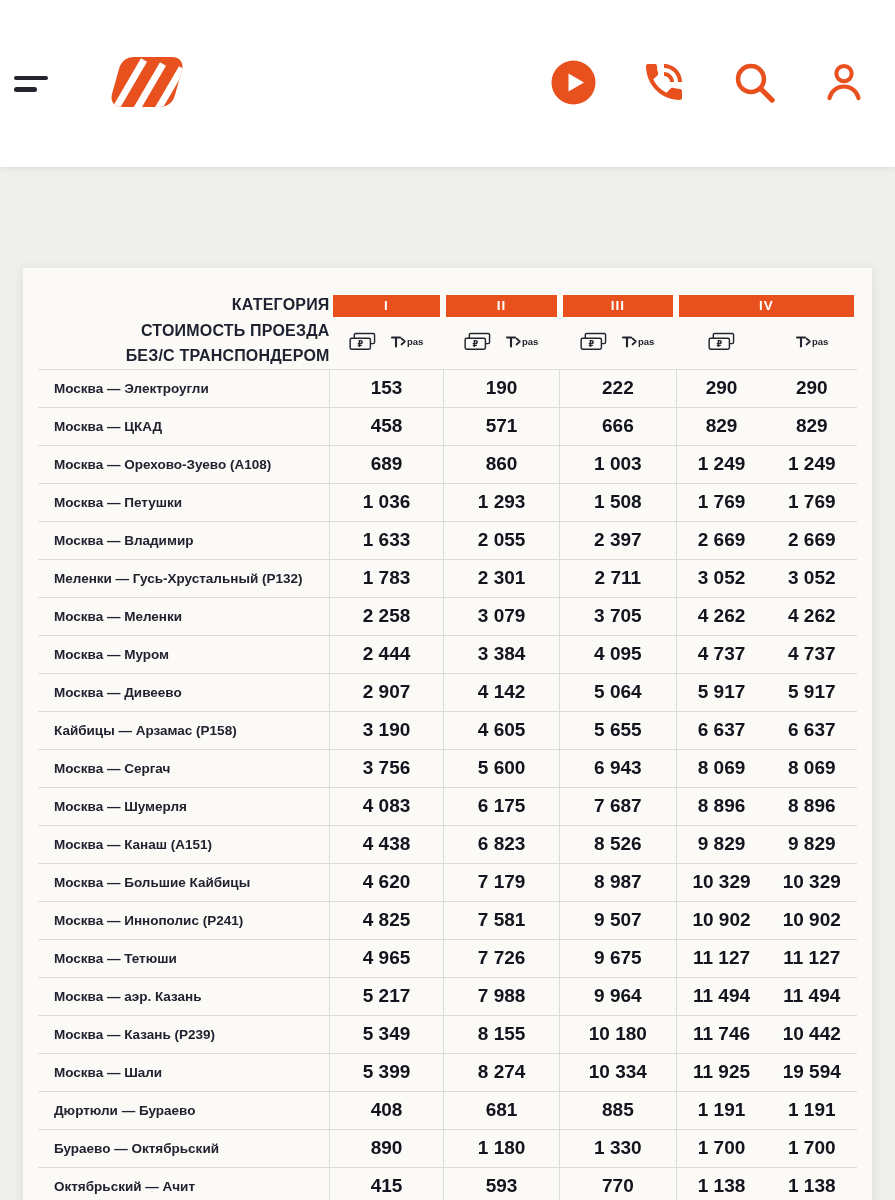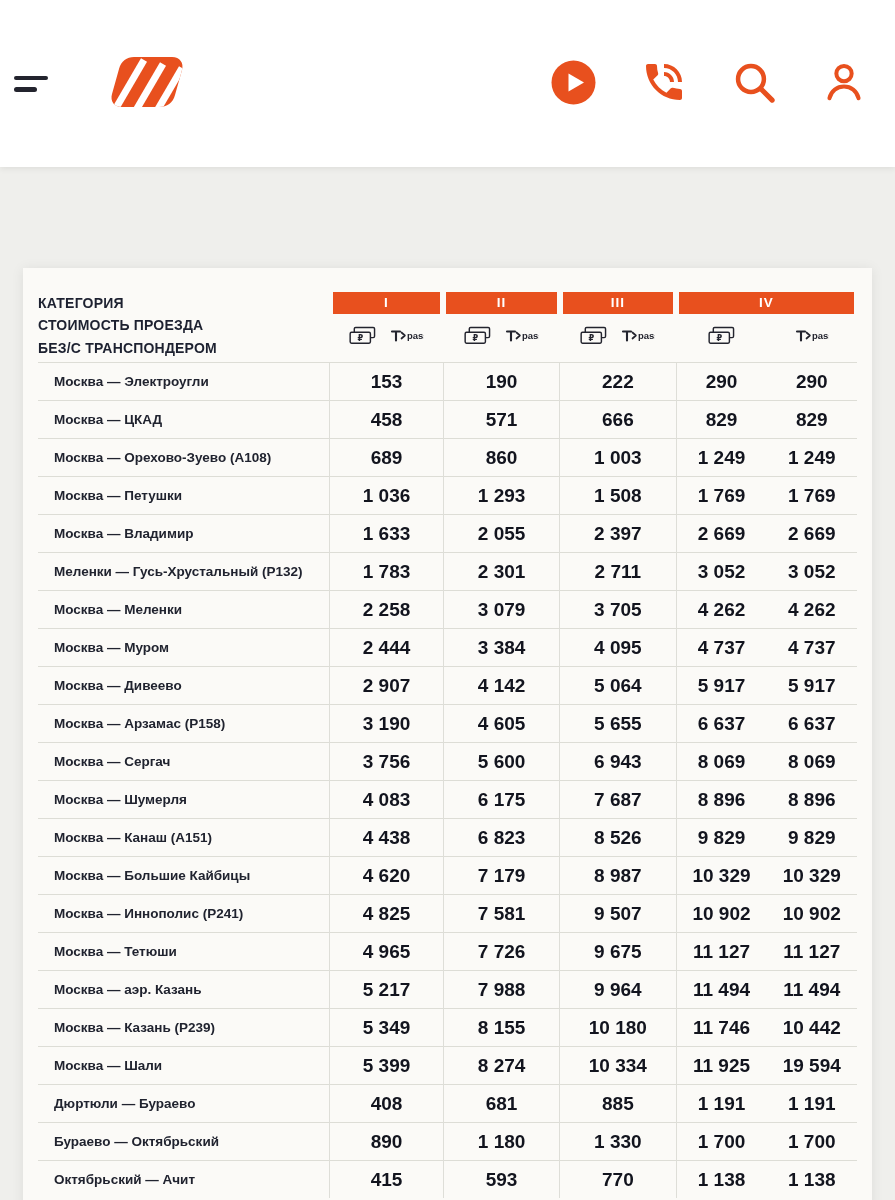--- a/index.html
+++ b/index.html
@@ -52,22 +52,22 @@
   table{width:100%;border-collapse:collapse;table-layout:fixed;}
   col.c-route{width:35.6%;}
   col.c-1{width:13.9%;}
   col.c-2{width:14.2%;}
   col.c-3{width:14.2%;}
   col.c-4a{width:11.05%;}
   col.c-4b{width:11.05%;}
 
   th{padding:0;font-weight:700;}
   .corner{
-    text-align:left;vertical-align:top;
-    font-size:14px;color:#1d2130;line-height:1.6;
+    text-align:right;vertical-align:top;
+    font-size:16px;color:#1d2130;line-height:1.6;
     letter-spacing:0.2px;
   }
   .bar{
     background:#e8501e;color:#ffffff;
     font-weight:700;font-size:13.5px;letter-spacing:1px;
     text-align:center;padding:3px 0 4px 0;margin:0 3px;
   }
   .ic{
     text-align:center;vertical-align:middle;
     padding:8px 0 10px 0;height:30px;
@@ -303,21 +303,21 @@
           </tr>
           <tr>
             <td class="route">Москва — Дивеево</td>
             <td class="price v">2 907</td>
             <td class="price v">4 142</td>
             <td class="price v">5 064</td>
             <td class="price v">5 917</td>
             <td class="price">5 917</td>
           </tr>
           <tr>
-            <td class="route">Москва — Арзамас (Р158)</td>
+            <td class="route">Кайбицы — Арзамас (Р158)</td>
             <td class="price v">3 190</td>
             <td class="price v">4 605</td>
             <td class="price v">5 655</td>
             <td class="price v">6 637</td>
             <td class="price">6 637</td>
           </tr>
           <tr>
             <td class="route">Москва — Сергач</td>
             <td class="price v">3 756</td>
             <td class="price v">5 600</td>

